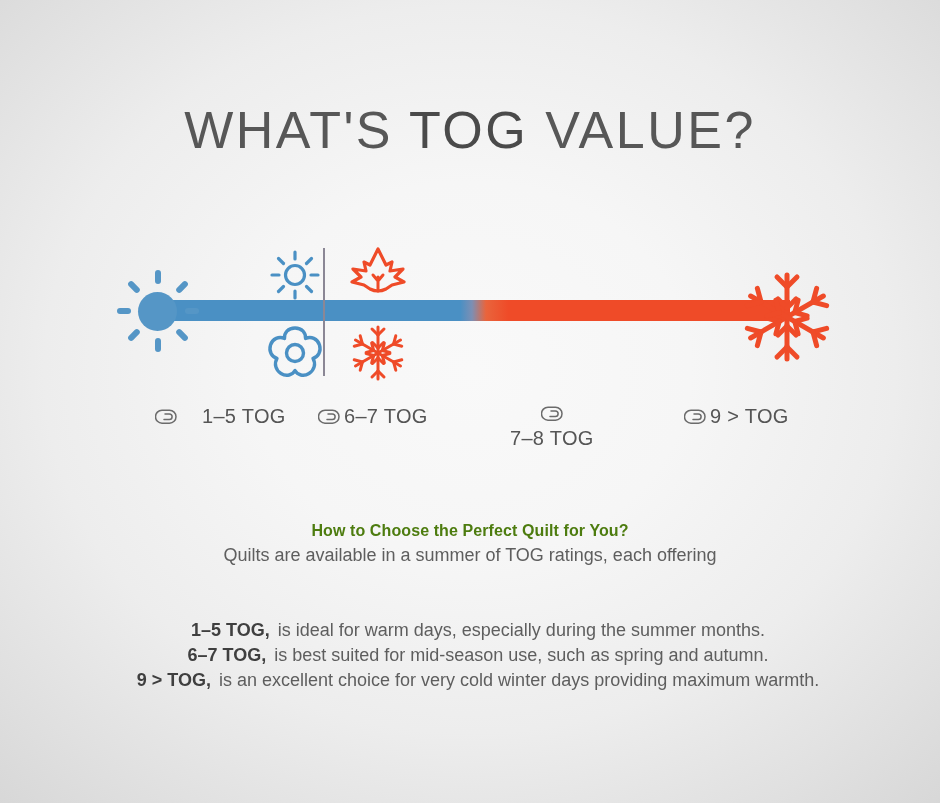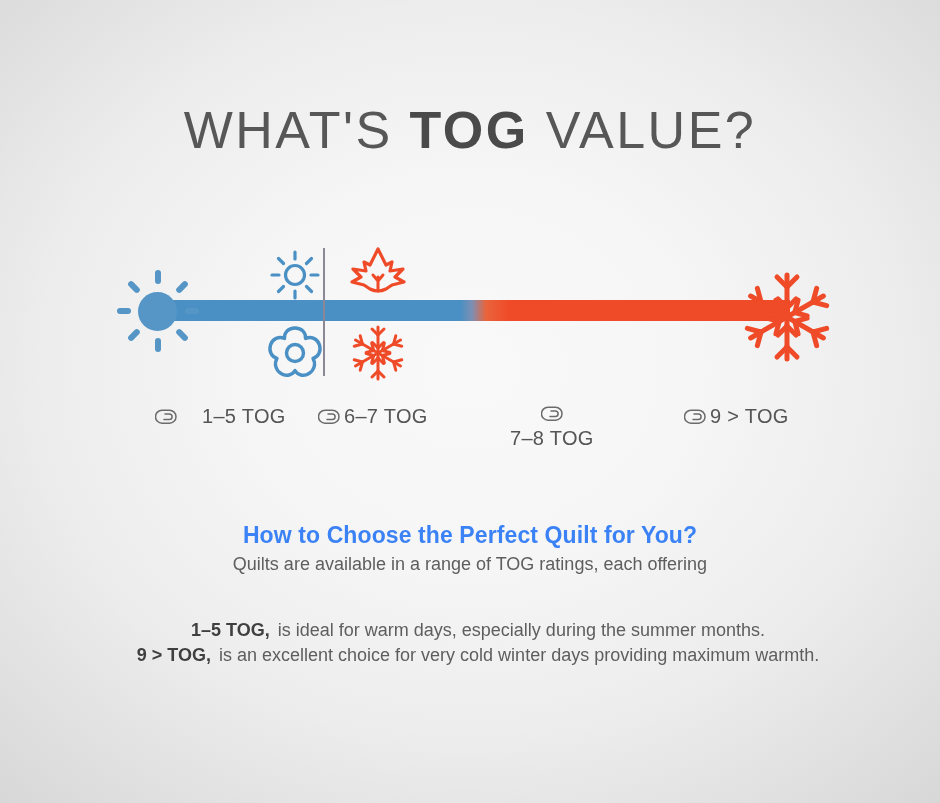--- a/index.html
+++ b/index.html
@@ -25,21 +25,21 @@
   .title {
     position:absolute;
     top:100px; left:0; width:100%;
     text-align:center;
     font-size:52px;
     letter-spacing:2.5px;
     color:#575757;
     font-weight:400;
     white-space:nowrap;
   }
-  .title .strong { font-weight:700; color:#4a4a4a; }
+  .title .strong { font-weight:400; color:#4a4a4a; }
 
   
   .scale {
     position:absolute;
     left:0; top:240px;
     width:940px; height:145px;
   }
 
   
   .bar {
@@ -119,23 +119,23 @@
   .tog-3 { left:684px; }
 
   
   .bottom {
     position:absolute;
     left:0; top:522px; width:940px;
     text-align:center;
     color:#5c5c5c;
   }
   .b-head {
-    font-size:23px;
+    font-size:16px;
     font-weight:700;
-    color:#3b82f6;
+    color:#4d7c0f;
     letter-spacing:0.1px;
     margin-bottom:3px;
   }
   .b-sub {
     font-size:18px;
     line-height:25px;
     color:#5e5e5e;
   }
 
   .rows {
@@ -340,25 +340,29 @@
         <path d="M7 2.2 H14.5 A6.4 6.4 0 0 1 14.5 15.2 H7 A6.4 6.4 0 0 1 7 2.2 Z" fill="none" stroke="#6b6b6b" stroke-width="1.5"></path>
         <path d="M10 6 H14.3 A2.8 2.8 0 0 1 14.3 11.6 H9" fill="none" stroke="#6b6b6b" stroke-width="1.5" stroke-linecap="round"></path>
       </svg>
     </span>
     <span>9 &gt; TOG</span>
   </div>
 </div>
 
 <div class="bottom">
   <div class="b-head">How to Choose the Perfect Quilt for You?</div>
-  <div class="b-sub">Quilts are available in a range of TOG ratings, each offering</div>
+  <div class="b-sub">Quilts are available in a summer of TOG ratings, each offering</div>
 </div>
 
 <div class="rows">
   <div class="row">
     <b>1–5 TOG,</b>
     <span>is ideal for warm days, especially during the summer months.</span>
   </div>
   <div class="row">
+    <b>6–7 TOG,</b>
+    <span>is best suited for mid-season use, such as spring and autumn.</span>
+  </div>
+  <div class="row">
     <b>9 &gt; TOG,</b>
     <span>is an excellent choice for very cold winter days providing maximum warmth.</span>
   </div>
 </div>
 
 </body></html>

